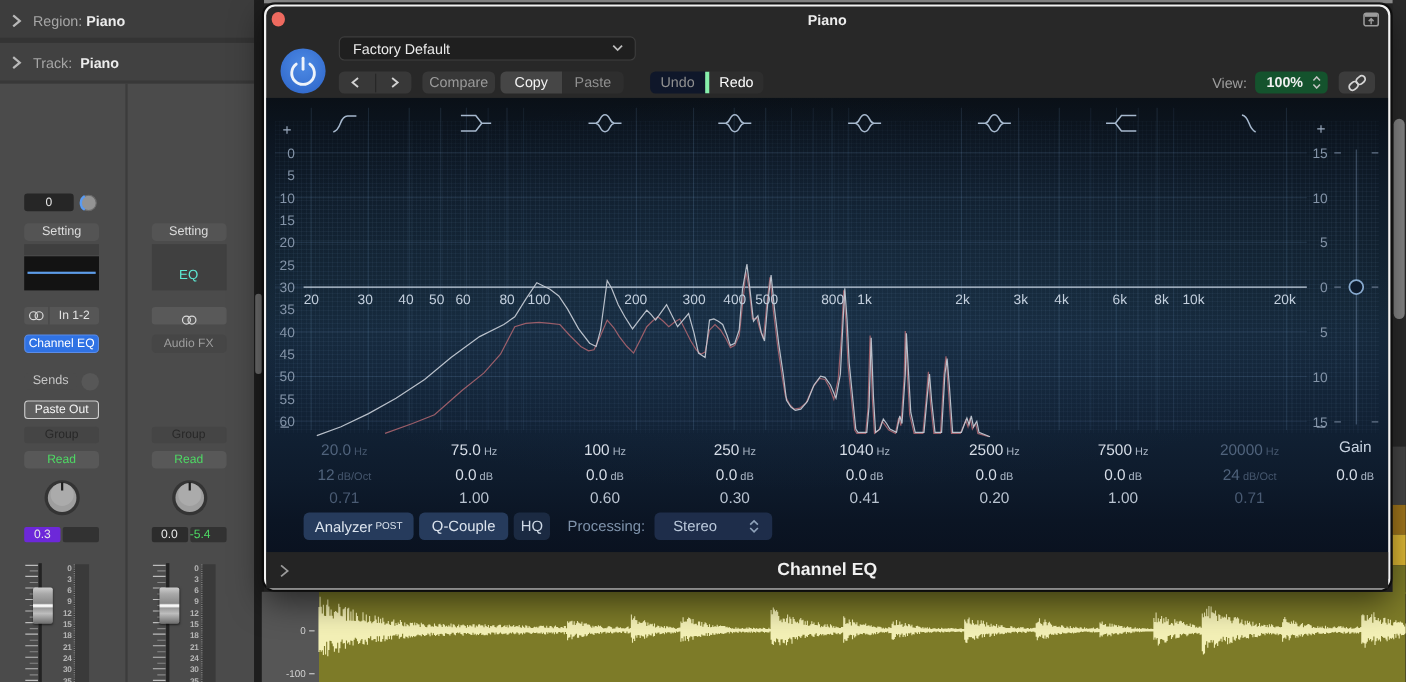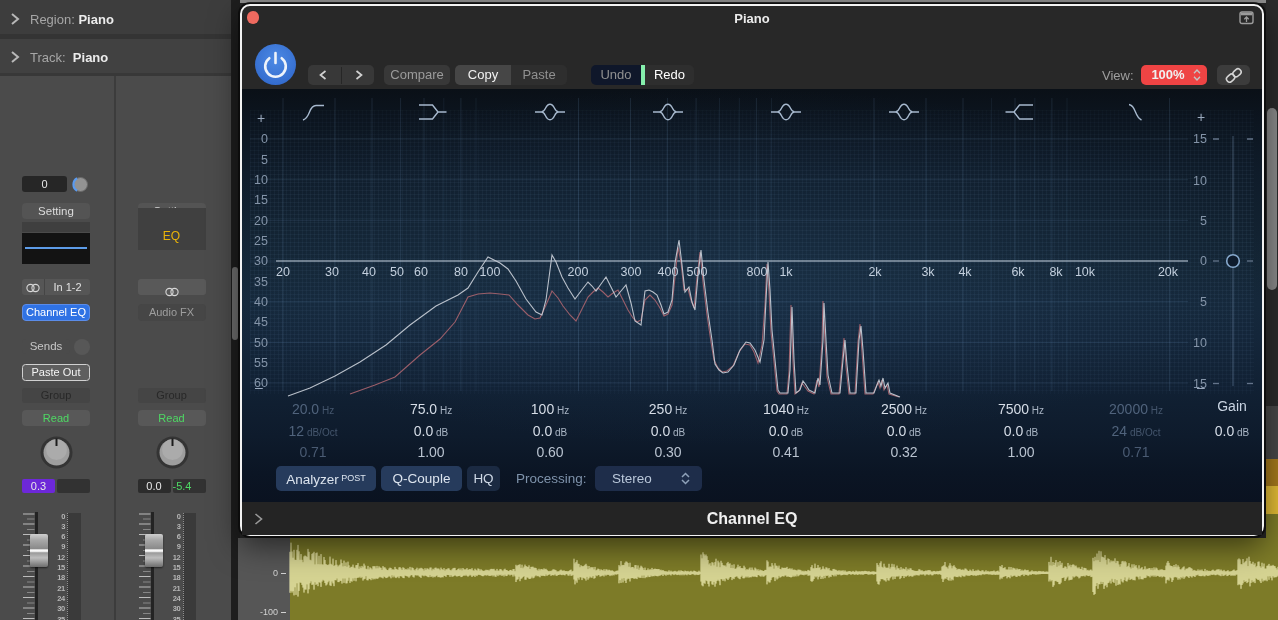--- a/index.html
+++ b/index.html
@@ -87,21 +87,21 @@
 <div class="abs" style="left:50px;top:542.0px;width:15px;font-size:7.5px;color:#b6b6b6;text-align:right;font-weight:700;letter-spacing:-0.3px">9</div>
 <div class="abs" style="left:50px;top:552.5px;width:15px;font-size:7.5px;color:#b6b6b6;text-align:right;font-weight:700;letter-spacing:-0.3px">12</div>
 <div class="abs" style="left:50px;top:562.5px;width:15px;font-size:7.5px;color:#b6b6b6;text-align:right;font-weight:700;letter-spacing:-0.3px">15</div>
 <div class="abs" style="left:50px;top:573.0px;width:15px;font-size:7.5px;color:#b6b6b6;text-align:right;font-weight:700;letter-spacing:-0.3px">18</div>
 <div class="abs" style="left:50px;top:583.5px;width:15px;font-size:7.5px;color:#b6b6b6;text-align:right;font-weight:700;letter-spacing:-0.3px">21</div>
 <div class="abs" style="left:50px;top:593.5px;width:15px;font-size:7.5px;color:#b6b6b6;text-align:right;font-weight:700;letter-spacing:-0.3px">24</div>
 <div class="abs" style="left:50px;top:604.0px;width:15px;font-size:7.5px;color:#b6b6b6;text-align:right;font-weight:700;letter-spacing:-0.3px">30</div>
 <div class="abs" style="left:50px;top:614.5px;width:15px;font-size:7.5px;color:#b6b6b6;text-align:right;font-weight:700;letter-spacing:-0.3px">35</div>
 <div class="abs" style="left:67px;top:513px;width:12.5px;height:107px;background:#3a3a3a;border-left:1px dotted #8f8f8f"></div>
 <div class="btn" style="left:137.5px;top:203px;width:68px;height:16px;line-height:16px">Setting</div>
-<div class="abs" style="left:137.5px;top:208px;width:68px;height:42px;background:#404040;color:#eab308;font-size:12px;text-align:center;line-height:56px">EQ</div>
+<div class="abs" style="left:137.5px;top:222px;width:68px;height:42px;background:#404040;color:#5eead4;font-size:12px;text-align:center;line-height:56px">EQ</div>
 <div class="abs" style="left:137.5px;top:279px;width:68px;height:16px;background:#595959;border-radius:3px;text-align:center;padding-top:3px;box-sizing:border-box"><svg width="16" height="10" style="vertical-align:-1px">
       <circle cx="5.5" cy="5" r="3.6" fill="none" stroke="#d8d8d8" stroke-width="1.1"></circle>
       <circle cx="10.5" cy="5" r="3.6" fill="none" stroke="#d8d8d8" stroke-width="1.1"></circle>
     </svg></div>
 <div class="abs" style="left:137.5px;top:304px;width:68px;height:17px;background:#464646;border-radius:4px;color:#9e9e9e;font-size:11px;text-align:center;line-height:17px">Audio FX</div>
 <div class="abs" style="left:137.5px;top:388px;width:68px;height:15px;background:#454545;border-radius:3px;color:#282828;font-size:11px;text-align:center;line-height:15px">Group</div>
 <div class="abs" style="left:137.5px;top:410px;width:68px;height:16px;background:#585858;border-radius:4px;color:#4ed964;font-size:11px;text-align:center;line-height:16px">Read</div>
 <svg class="abs" style="left:154.5px;top:435px" width="35" height="35">
     <circle cx="17.5" cy="17.5" r="16" fill="#343434"></circle>
     <circle cx="17.5" cy="17.5" r="13" fill="#9e9e9e"></circle>
@@ -178,36 +178,42 @@
       <rect x="1" y="1" width="13" height="11.5" rx="2" fill="none" stroke="#9c9c9c" stroke-width="1.4"></rect>
       <rect x="1.7" y="1.7" width="11.6" height="2.6" fill="#9c9c9c"></rect>
       <path d="M7.5,11 V6.2 M5.3,8.2 L7.5,6 L9.7,8.2" stroke="#9c9c9c" stroke-width="1.3" fill="none"></path>
     </svg>
 
   <div class="abs" style="left:13px;top:37.5px;width:41px;height:41px;border-radius:50%;background:radial-gradient(circle at 50% 38%,#4d8ae4,#2c63c8)"></div>
   <svg class="abs" style="left:13px;top:37.5px" width="41" height="41">
       <path d="M14.3,14.2 A10.3,10.3 0 1 0 26.7,14.2" stroke="#eef3fa" stroke-width="2.6" fill="none" stroke-linecap="round"></path>
       <line x1="20.5" y1="9" x2="20.5" y2="19" stroke="#eef3fa" stroke-width="2.6" stroke-linecap="round"></line>
     </svg>
+  <div class="abs" style="left:66px;top:27px;width:268px;height:20px;background:#1f1f1f;border:1px solid #3e3e3e;border-radius:5px">
+    <span style="position:absolute;left:12px;top:2.5px;font-size:13px;color:#eaeaea">Factory Default</span>
+    <svg style="position:absolute;right:10px;top:6px" width="11" height="8">
+        <path d="M1.5,1.5 L5.5,5.5 L9.5,1.5" stroke="#bdbdbd" stroke-width="1.6" fill="none"></path>
+      </svg>
+  </div>
   <div class="tbtn" style="left:66px;top:58.5px;width:66px;background:#383838">
     <svg style="position:absolute;left:11px;top:5.5px" width="8" height="10">
         <path d="M6.5,1 L1.5,5 L6.5,9" stroke="#d2d2d2" stroke-width="1.7" fill="none"></path>
       </svg>
     <svg style="position:absolute;right:11px;top:5.5px" width="8" height="10">
         <path d="M1.5,1 L6.5,5 L1.5,9" stroke="#d2d2d2" stroke-width="1.7" fill="none"></path>
       </svg>
     <span style="position:absolute;left:32.5px;top:2px;width:1px;height:17px;background:#262626"></span>
   </div>
   <div class="tbtn" style="left:142px;top:58.5px;width:66px;background:#383838;color:#9b9b9b">Compare</div>
   <div class="tbtn" style="left:213px;top:58.5px;width:56px;background:#464646;color:#f2f2f2;border-radius:5px 0 0 5px">Copy</div>
   <div class="tbtn" style="left:269px;top:58.5px;width:56px;background:#2e2e2e;color:#909090;border-radius:0 5px 5px 0">Paste</div>
   <div class="tbtn" style="left:349px;top:58.5px;width:50px;background:#0f172a;color:#909090;border-radius:5px 0 0 5px">Undo</div>
   <div class="tbtn" style="left:399px;top:58.5px;width:49px;background:#2e2e2e;color:#ffffff;border-radius:0 5px 5px 0;border-left:4px solid #86efac">Redo</div>
   <div class="abs" style="left:860px;top:61.5px;font-size:13px;color:#9e9e9e">View:</div>
-  <div class="tbtn" style="left:899px;top:58.5px;width:66px;background:#ef4444;color:#f0f0f0;font-weight:700">
+  <div class="tbtn" style="left:899px;top:58.5px;width:66px;background:#14532d;color:#f0f0f0;font-weight:700">
       <span style="position:absolute;left:0;top:0;width:54px;text-align:center">100%</span>
     <svg style="position:absolute;right:6px;top:4.5px" width="8" height="12">
         <path d="M1,4.2 L4,1 L7,4.2" stroke="#c4c4c4" stroke-width="1.4" fill="none"></path>
         <path d="M1,7.8 L4,11 L7,7.8" stroke="#c4c4c4" stroke-width="1.4" fill="none"></path>
       </svg>
   </div>
   <div class="tbtn" style="left:975px;top:58.5px;width:33px;background:#3c3c3c">
     <svg style="position:absolute;left:7px;top:2px" width="20" height="17">
         <g stroke="#d4d4d4" stroke-width="1.6" fill="none">
           <rect x="2.2" y="8" width="8.8" height="6.2" rx="3.1" transform="rotate(-41 6.6 11.1)"></rect>
@@ -345,21 +351,21 @@
 <div class="vc" style="left:491px;top:422.5px;color:#d6dde7">0.0<span style="font-size:10px;color:#a9b5c4">&nbsp;dB</span></div>
 <div class="vc" style="left:491px;top:443.5px;color:#b9c3d0">0.60</div>
 <div class="vc" style="left:609px;top:401px;color:#d6dde7">250<span style="font-size:10px;color:#a9b5c4">&nbsp;Hz</span></div>
 <div class="vc" style="left:609px;top:422.5px;color:#d6dde7">0.0<span style="font-size:10px;color:#a9b5c4">&nbsp;dB</span></div>
 <div class="vc" style="left:609px;top:443.5px;color:#b9c3d0">0.30</div>
 <div class="vc" style="left:727px;top:401px;color:#d6dde7">1040<span style="font-size:10px;color:#a9b5c4">&nbsp;Hz</span></div>
 <div class="vc" style="left:727px;top:422.5px;color:#d6dde7">0.0<span style="font-size:10px;color:#a9b5c4">&nbsp;dB</span></div>
 <div class="vc" style="left:727px;top:443.5px;color:#b9c3d0">0.41</div>
 <div class="vc" style="left:845px;top:401px;color:#d6dde7">2500<span style="font-size:10px;color:#a9b5c4">&nbsp;Hz</span></div>
 <div class="vc" style="left:845px;top:422.5px;color:#d6dde7">0.0<span style="font-size:10px;color:#a9b5c4">&nbsp;dB</span></div>
-<div class="vc" style="left:845px;top:443.5px;color:#b9c3d0">0.32</div>
+<div class="vc" style="left:845px;top:443.5px;color:#b9c3d0">0.20</div>
 <div class="vc" style="left:962px;top:401px;color:#d6dde7">7500<span style="font-size:10px;color:#a9b5c4">&nbsp;Hz</span></div>
 <div class="vc" style="left:962px;top:422.5px;color:#d6dde7">0.0<span style="font-size:10px;color:#a9b5c4">&nbsp;dB</span></div>
 <div class="vc" style="left:962px;top:443.5px;color:#b9c3d0">1.00</div>
 <div class="vc" style="left:1077px;top:401px;color:#50637c">20000<span style="font-size:10px;color:#45566d">&nbsp;Hz</span></div>
 <div class="vc" style="left:1077px;top:422.5px;color:#50637c">24<span style="font-size:10px;color:#45566d">&nbsp;dB/Oct</span></div>
 <div class="vc" style="left:1077px;top:443.5px;color:#4a5b73">0.71</div>
 <div class="vc" style="left:1196px;top:398px;width:72px;color:#c9d4e2">Gain</div>
 <div class="vc" style="left:1196px;top:422.5px;width:72px;color:#d6dde7">0.0<span style="font-size:10px;color:#a9b5c4">&nbsp;dB</span></div>
 
 <div class="abs" style="left:276px;top:466px;width:100px;height:25px;background:#263b5c;border-radius:5px;color:#dce4ee;font-size:13.5px;text-align:center;line-height:25px">Analyzer <span style="font-size:9px;vertical-align:3px">POST</span></div>

